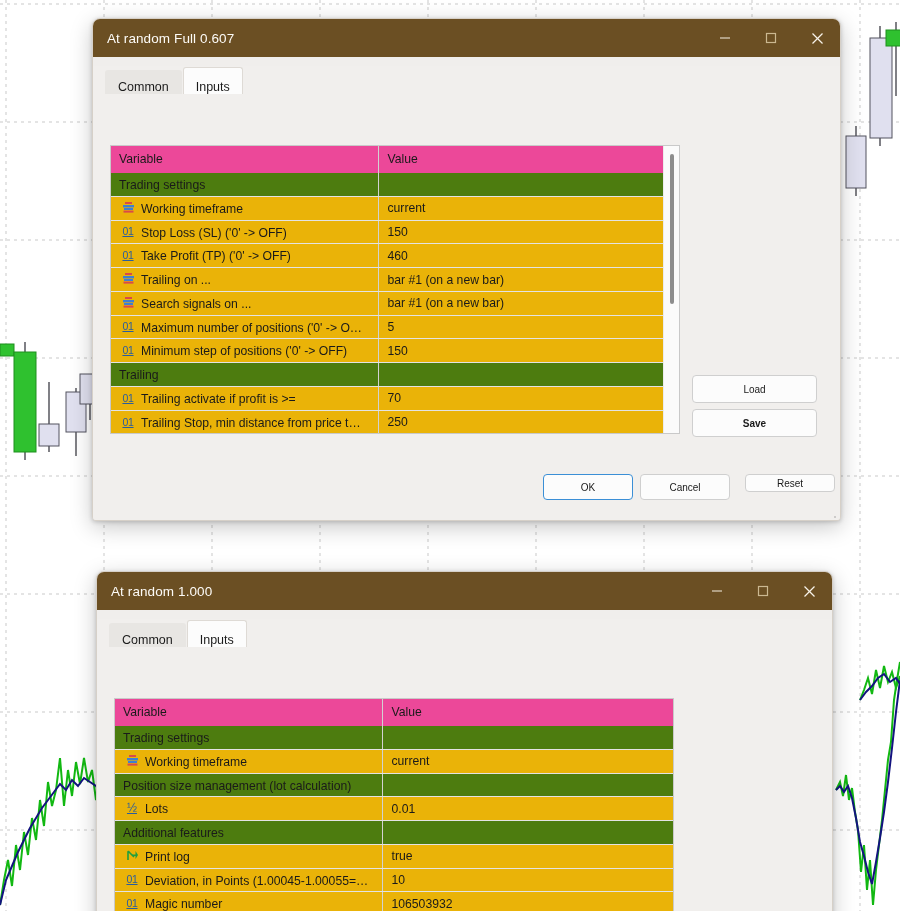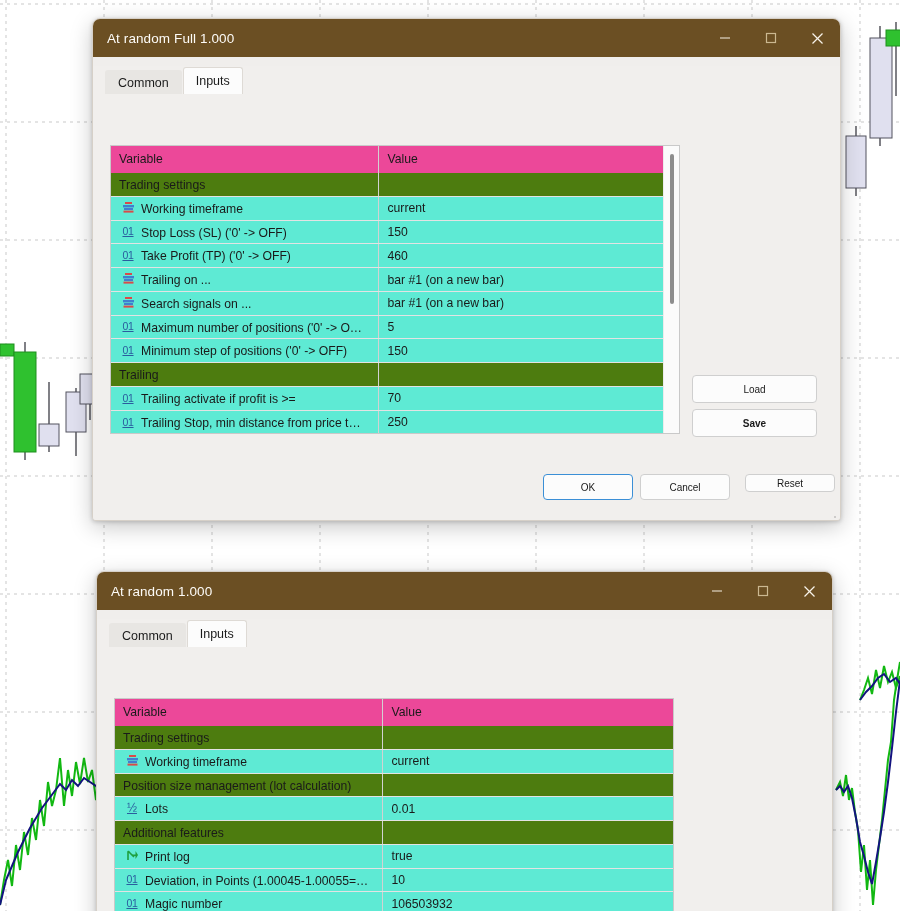--- a/index.html
+++ b/index.html
@@ -66,21 +66,21 @@
     padding-left: 12px;
     display: flex; align-items: flex-end;
     background: #f1efed;
     margin-top: 9px;
   }
   .tab {
     height: 24px;
     padding: 0 12px;
     font-size: 12.5px;
     color: #1b1b1b;
-    display: flex; align-items: center;
+    display: flex; align-items: flex-end;
     border: 1px solid transparent;
     border-bottom: none;
     background: #e8e6e3;
     border-radius: 3px 3px 0 0;
     margin-right: 1px;
   }
   .tab.active {
     background: #fcfcfc;
     height: 27px;
     border-color: #dedad5;
@@ -117,21 +117,21 @@
     height: 27px;
     line-height: 27px;
     background: #ec4899;
   }
   table.props tr.hdr td.k { border-right: 1px solid #d2d2d2; }
   table.props tr.group td {
     background: #4d7c0f;
     border-bottom: 1px solid #e3e3e3;
   }
   table.props tr.group td.k { border-right: 1px solid #d2d2d2; }
-  table.props tr.item td { background: #5eead4; }
+  table.props tr.item td { background: #eab308; }
   table.props tr.item td.k { border-right: 1px solid #d2d2d2; }
 
   .ico {
     display: inline-block;
     width: 18px;
     text-align: center;
     margin-right: 4px;
     vertical-align: middle;
     position: relative;
     top: -1px;
@@ -245,21 +245,21 @@
       <g fill="none" stroke-width="2">
         <polyline stroke="#12b812" points="860,700 864,690 868,678 872,694 876,670 880,688 884,666 888,682 892,672 896,688 900,676"></polyline>
         <polyline stroke="#13137f" points="860,700 866,692 872,686 878,678 884,674 890,682 896,678 900,684"></polyline>
       </g>
     </svg>
   </div>
 
   <div class="dialog" id="dlg-full" style="left:92px; top:18px; width:749px; height:503px;">
 
     <div class="titlebar">
-      <span class="title-text">At random Full 1.000</span>
+      <span class="title-text">At random Full 0.607</span>
       <div class="wincontrols">
         <div class="wc">
           <svg width="12" height="12" viewBox="0 0 12 12">
               <line x1="1" y1="6" x2="11" y2="6" stroke="#f5efe4" stroke-width="1.2"></line>
             </svg>
         </div>
         <div class="wc">
           <svg width="12" height="12" viewBox="0 0 12 12">
               <rect x="1.5" y="1.5" width="9" height="9" fill="none" stroke="#cbb891" stroke-width="1.2"></rect>
             </svg>

